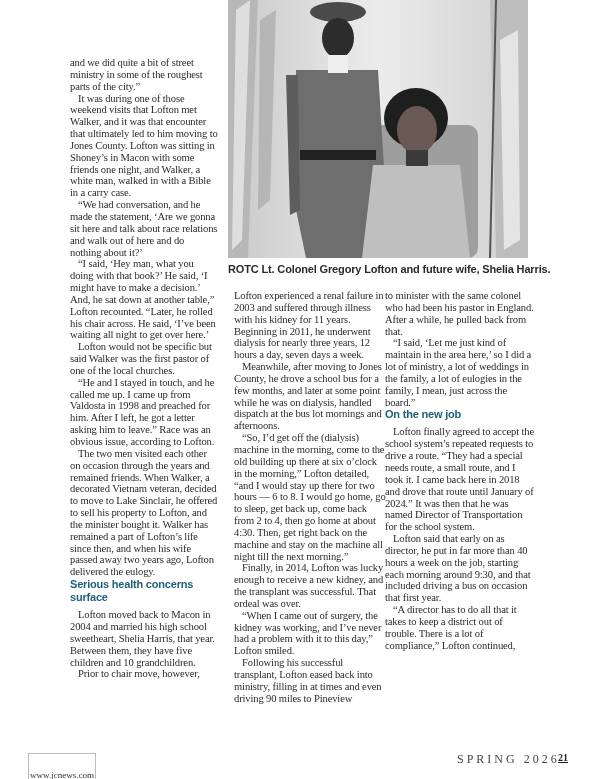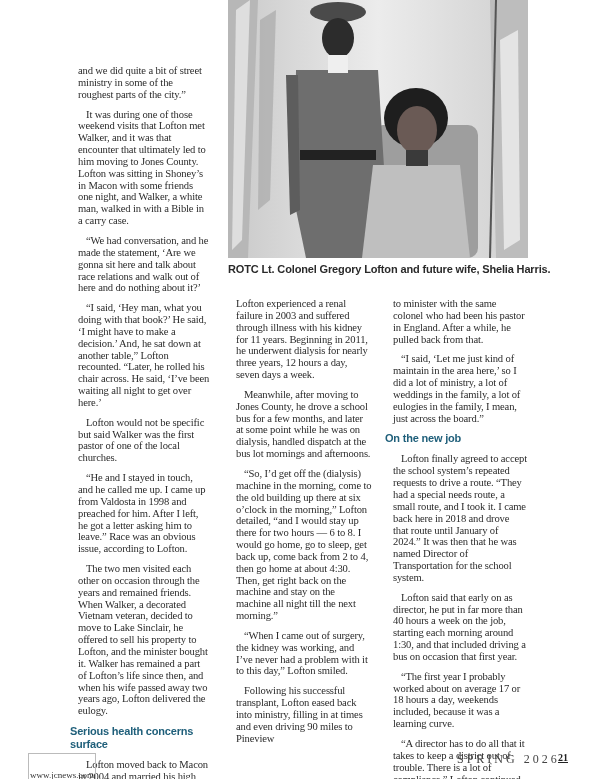--- a/index.html
+++ b/index.html
@@ -1,23 +1,23 @@
 <!DOCTYPE html>
 <html><head>
   <meta charset="utf-8">
   <style>
     * { margin: 0; padding: 0; box-sizing: border-box; }
     html, body { width: 600px; height: 779px; background: #ffffff; overflow: hidden; }
     body { position: relative; font-family: "Liberation Serif", "DejaVu Serif", serif; color: #2b2b2b; }
 
     .col { position: absolute; font-size: 10.6px; line-height: 11.85px; letter-spacing: -0.15px; }
-    .col p { margin: 8px; }
+    .col p { margin: 0; }
     .col p.indent { text-indent: 8px; }
     .col-1 { left: 70px; top: 57px; width: 148px; }
-    .col-2 { left: 228px; top: 290px; width: 152px; font-family: Liberation Serif, serif; }
+    .col-2 { left: 234px; top: 290px; width: 152px; font-family: Liberation Serif, serif; }
     .col-3 { left: 385px; top: 290px; width: 150px; }
 
     .subhead {
       font-family: "Liberation Sans", "DejaVu Sans", sans-serif;
       font-weight: bold;
       color: #1f5f7a;
       font-size: 11px;
       line-height: 13px;
       letter-spacing: -0.2px;
       margin: 0 0 5px 0;
@@ -102,29 +102,29 @@
   <p class="indent">The two men visited each other on occasion through the years and remained friends. When Walker, a decorated Vietnam veteran, decided to move to Lake Sinclair, he offered to sell his property to Lofton, and the minister bought it. Walker has remained a part of Lofton’s life since then, and when his wife passed away two years ago, Lofton delivered the eulogy.</p>
   <h3 class="subhead">Serious health concerns surface</h3>
   <p class="indent">Lofton moved back to Macon in 2004 and married his high school sweetheart, Shelia Harris, that year. Between them, they have five children and 10 grandchildren.</p>
   <p class="indent">Prior to chair move, however,</p>
 </div>
 
 <div class="col col-2">
   <p>Lofton experienced a renal failure in 2003 and suffered through illness with his kidney for 11 years. Beginning in 2011, he underwent dialysis for nearly three years, 12 hours a day, seven days a week.</p>
   <p class="indent">Meanwhile, after moving to Jones County, he drove a school bus for a few months, and later at some point while he was on dialysis, handled dispatch at the bus lot mornings and afternoons.</p>
   <p class="indent">“So, I’d get off the (dialysis) machine in the morning, come to the old building up there at six o’clock in the morning,” Lofton detailed, “and I would stay up there for two hours — 6 to 8. I would go home, go to sleep, get back up, come back from 2 to 4, then go home at about 4:30. Then, get right back on the machine and stay on the machine all night till the next morning.”</p>
+  <p class="indent">Finally, in 2014, Lofton was lucky enough to receive a new kidney, and the transplant was successful. That ordeal was over.</p>
   <p class="indent">“When I came out of surgery, the kidney was working, and I’ve never had a problem with it to this day,” Lofton smiled.</p>
   <p class="indent">Following his successful transplant, Lofton eased back into ministry, filling in at times and even driving 90 miles to Pineview</p>
 </div>
 
 <div class="col col-3">
   <p>to minister with the same colonel who had been his pastor in England. After a while, he pulled back from that.</p>
   <p class="indent">“I said, ‘Let me just kind of maintain in the area here,’ so I did a lot of ministry, a lot of weddings in the family, a lot of eulogies in the family, I mean, just across the board.”</p>
   <h3 class="subhead">On the new job</h3>
   <p class="indent">Lofton finally agreed to accept the school system’s repeated requests to drive a route. “They had a special needs route, a small route, and I took it. I came back here in 2018 and drove that route until January of 2024.” It was then that he was named Director of Transportation for the school system.</p>
-  <p class="indent">Lofton said that early on as director, he put in far more than 40 hours a week on the job, starting each morning around 1:30, and that included driving a bus on occasion that first year.</p>
-  <p class="indent">“The first year I probably worked about on average 17 or 18 hours a day, weekends included, because it was a learning curve.</p>
+  <p class="indent">Lofton said that early on as director, he put in far more than 40 hours a week on the job, starting each morning around 9:30, and that included driving a bus on occasion that first year.</p>
   <p class="indent">“A director has to do all that it takes to keep a district out of trouble. There is a lot of compliance,” Lofton continued,</p>
 </div>
 
 <a class="footer-url">www.jcnews.com</a>
 <div class="footer-issue">SPRING 2026</div>
 <div class="footer-page">21</div>
 
 </body></html>

